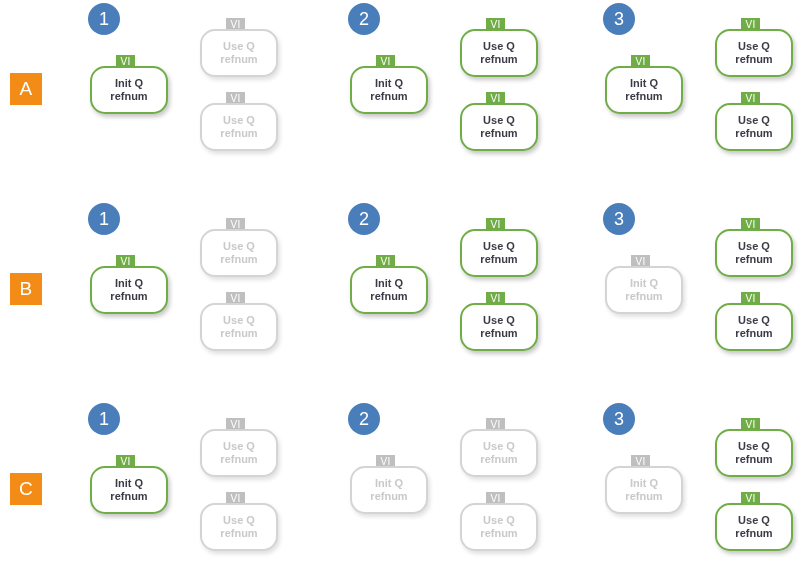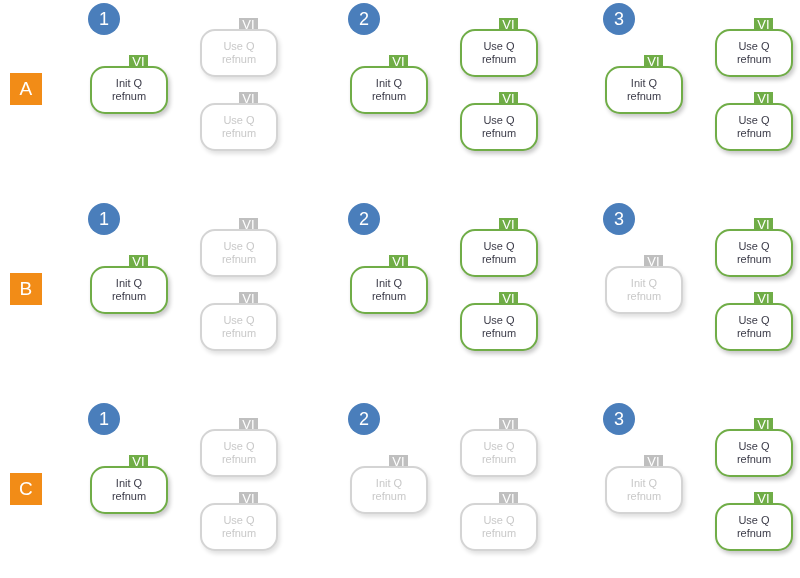--- a/index.html
+++ b/index.html
@@ -87,27 +87,27 @@
   }
   
   .node-init   { left: 20px;  top: 55px; }
   
   .node-use-1  { left: 130px; top: 18px; }
   .node-use-2  { left: 130px; top: 92px; }
 
   
   .node-tab {
     position: absolute;
-    left: 39px;
+    left: 26px;
     top: 0px;
     width: 19px;
     height: 15px;
     background: #70ad47;
     color: #ffffff;
-    font-size: 13px;
+    font-size: 10px;
     line-height: 14px;
     text-align: center;
     letter-spacing: 0.2px;
     user-select: none;
     z-index: 1;
   }
 
   
   .node-body {
     position: absolute;
@@ -126,20 +126,21 @@
     justify-content: center;
   }
 
   .node-label {
     color: #3b3b48;
     font-size: 11px;
     line-height: 13px;
     text-align: center;
     user-select: none;
     white-space: pre-line;
+    font-weight: bold;
   }
 
   
   .node.is-disabled .node-tab {
     background: #bfbfbf;
     color: #ffffff;
   }
   .node.is-disabled .node-body {
     border-color: #d4d4d4;
     box-shadow: 2px 3px 4px rgba(0,0,0,0.12);

